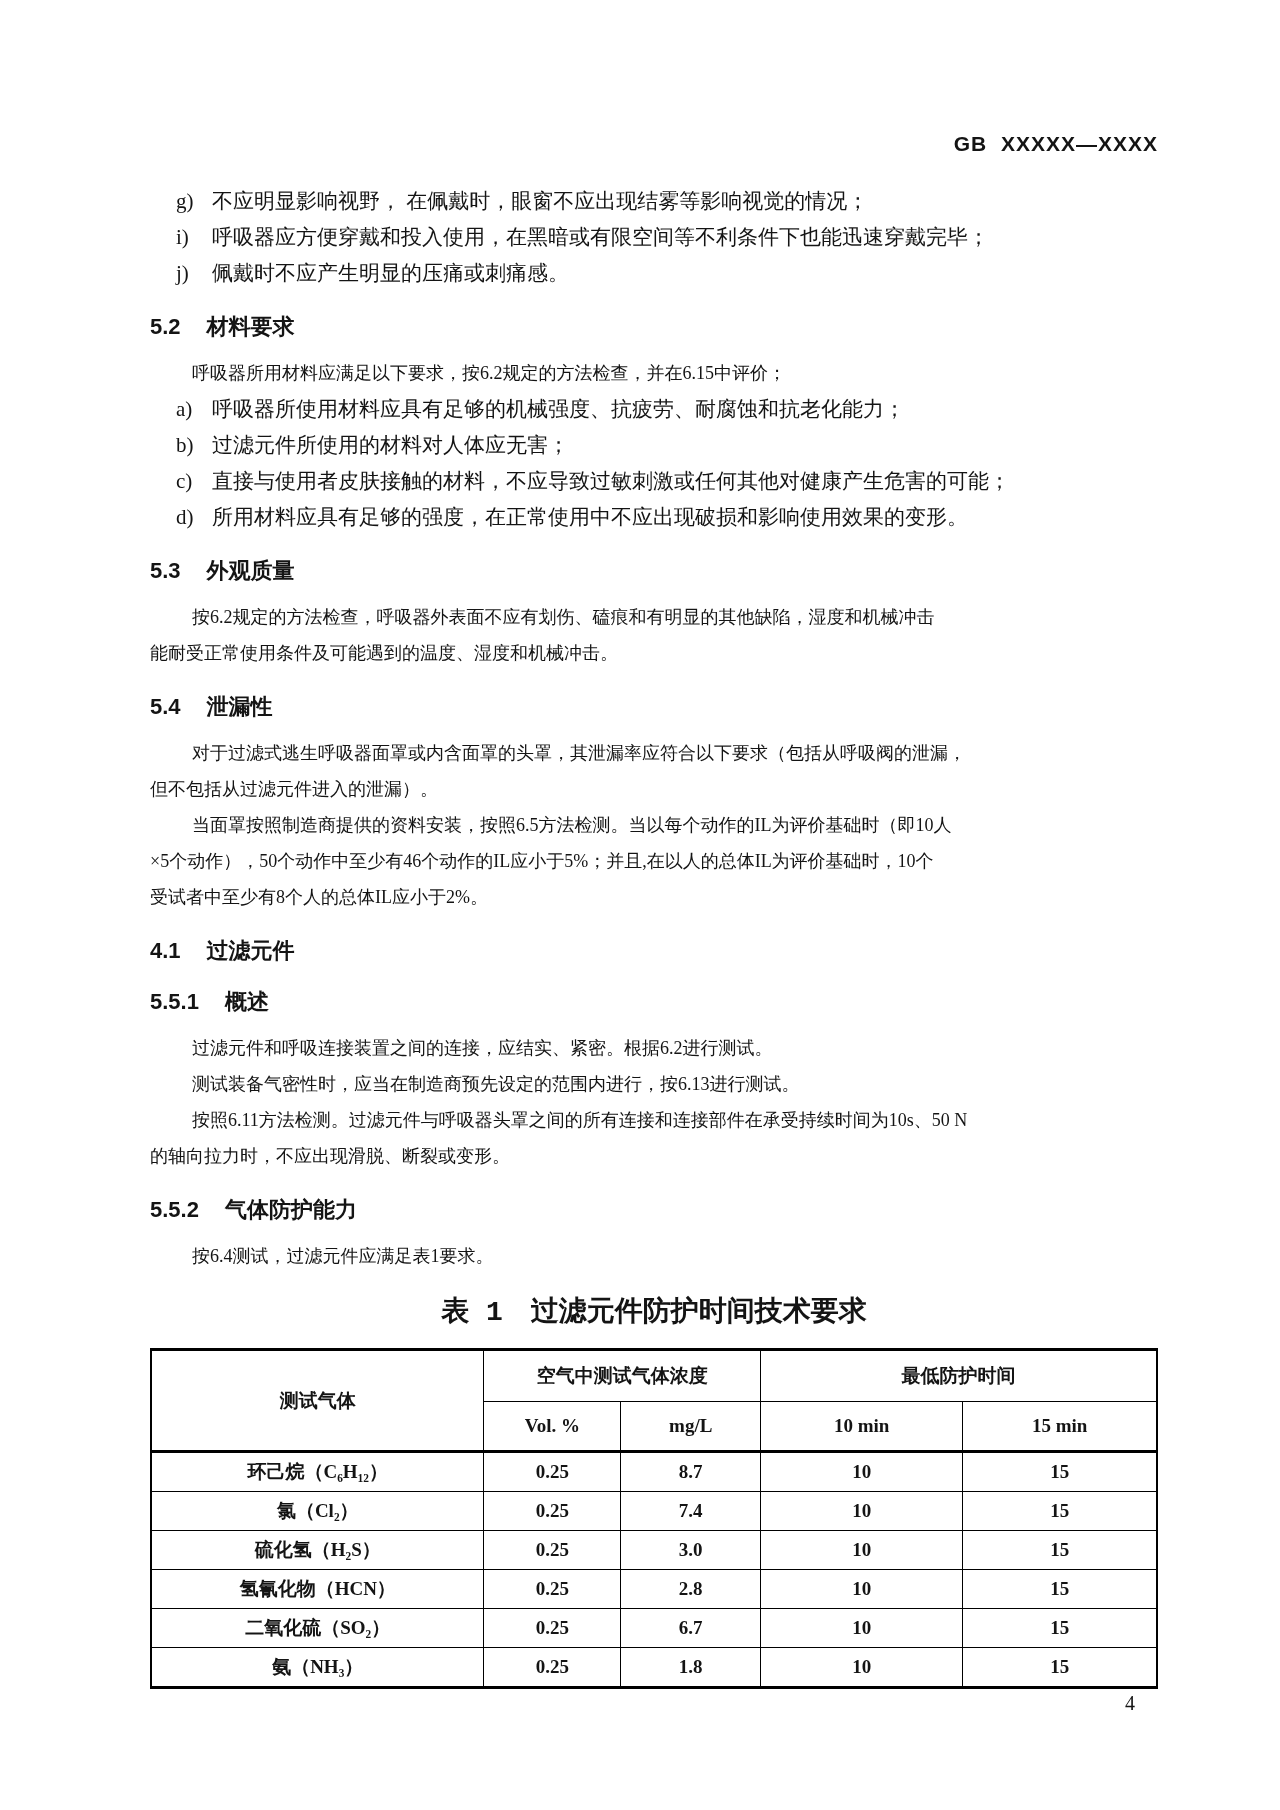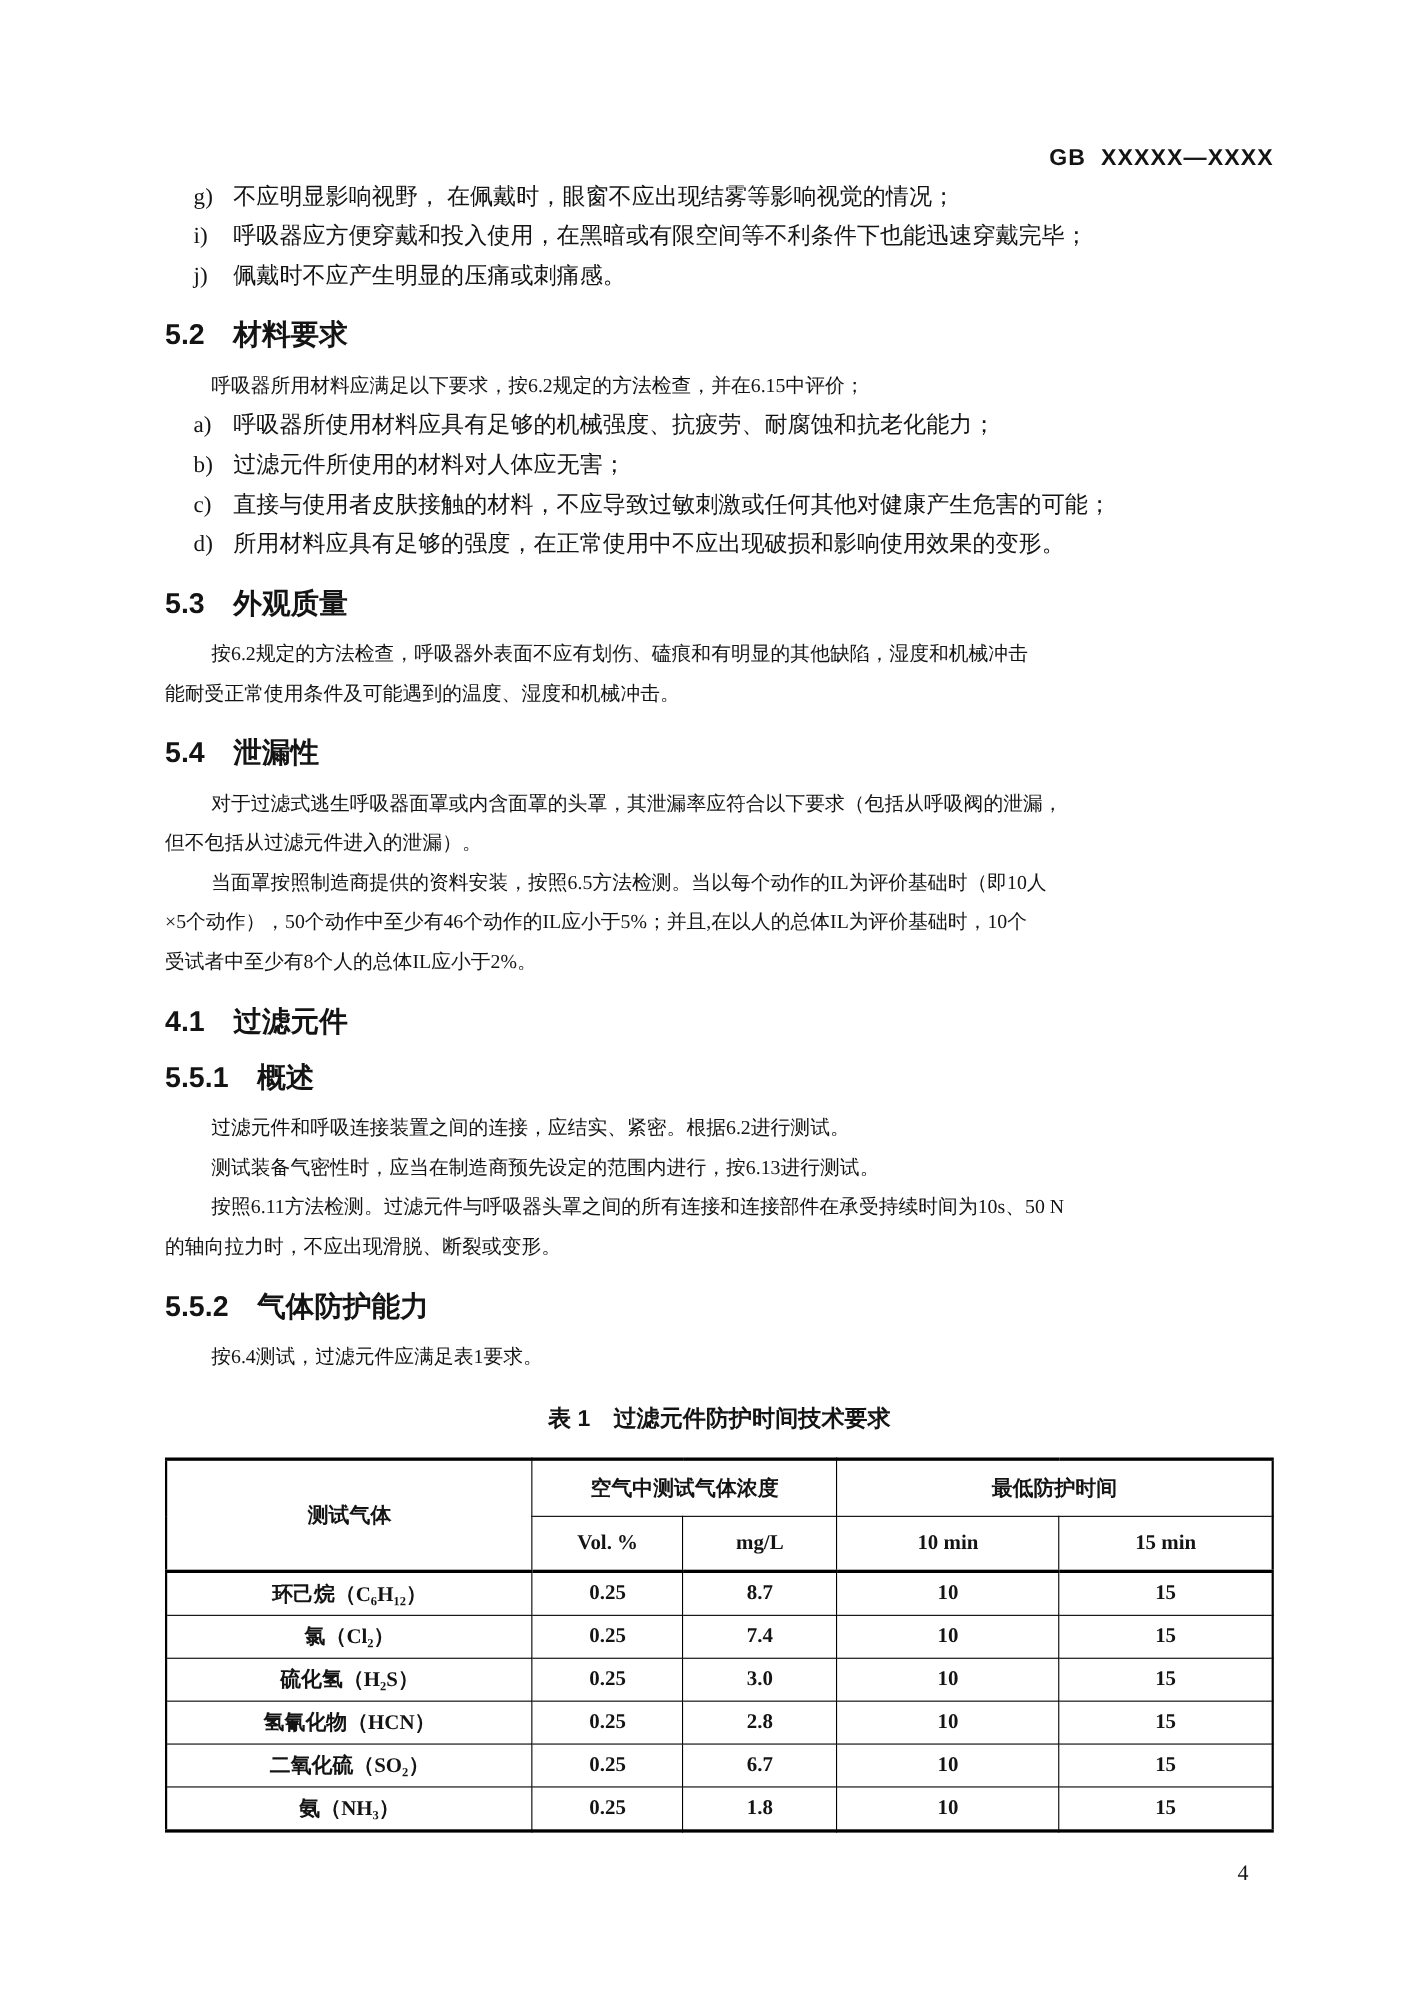--- a/index.html
+++ b/index.html
@@ -12,39 +12,39 @@
     box-sizing:border-box;
     width:1280px;height:1810px;
     padding:132px 122px 0 150px;
     position:relative;
   }
   .doc-header{
     text-align:right;
     font-family:"Liberation Sans","DejaVu Sans",sans-serif;
     font-weight:bold;font-size:21px;letter-spacing:1px;
     white-space:pre;
-    margin-bottom:4px;
+    margin-bottom:27px;
   }
   .bodyline{font-size:18px;line-height:36px;white-space:nowrap;}
   .ind{padding-left:42px;}
   .li{display:flex;font-size:21px;line-height:36px;}
   .li .mk{flex:none;width:36px;margin-left:26px;}
   .li .tx{white-space:nowrap;}
   .h2,.h3{
     display:flex;align-items:baseline;
     font-family:"Liberation Sans","DejaVu Sans",sans-serif;
-    font-weight:bold;font-size:26px;line-height:30px;
+    font-weight:bold;font-size:22px;line-height:30px;
     margin-top:21px;margin-bottom:13px;
   }
   .h2 .num,.h3 .num{margin-right:26px;font-weight:bold;}
   .block{margin-bottom:0;}
   .tbl-title{
     text-align:center;
-    font-family:Liberation Sans, sans-serif;
-    font-weight:bold;font-size:21px;line-height:30px;
+    font-family:Liberation Mono, monospace;
+    font-weight:bold;font-size:28px;line-height:30px;
     margin-top:24px;margin-bottom:0;
   }
   table.t1{
     width:100%;
     border-collapse:collapse;
     margin-top:20px;
     table-layout:fixed;
   }
   table.t1 th,table.t1 td{
     border:1px solid #000;

